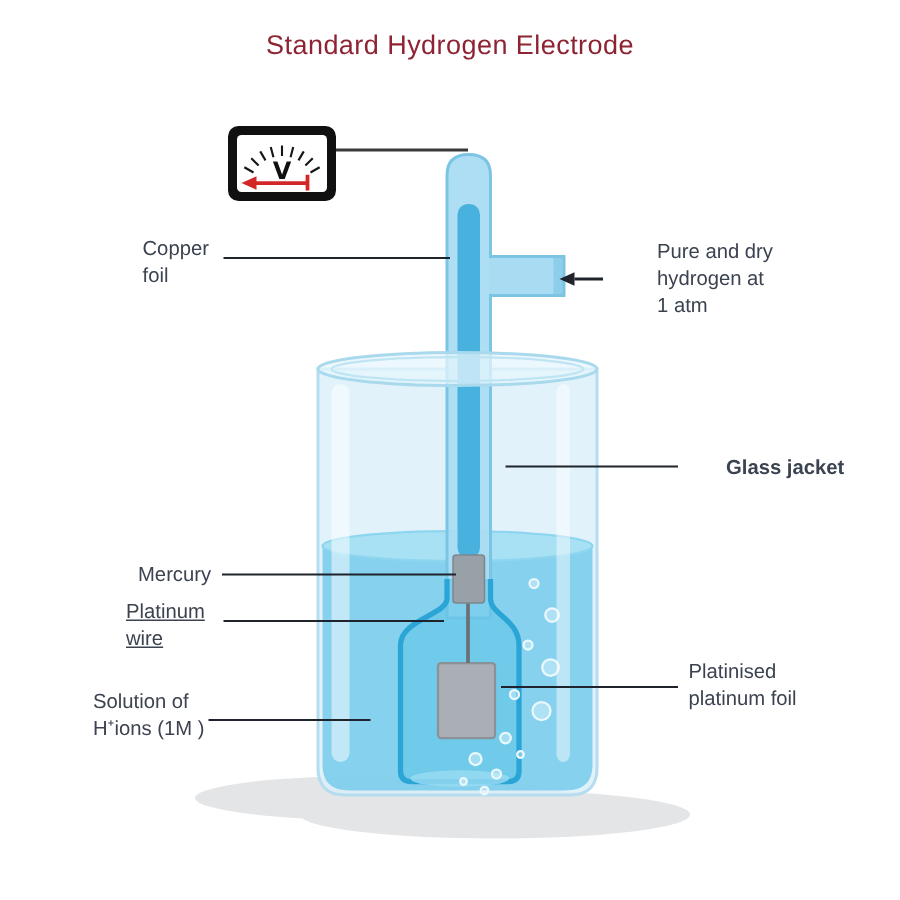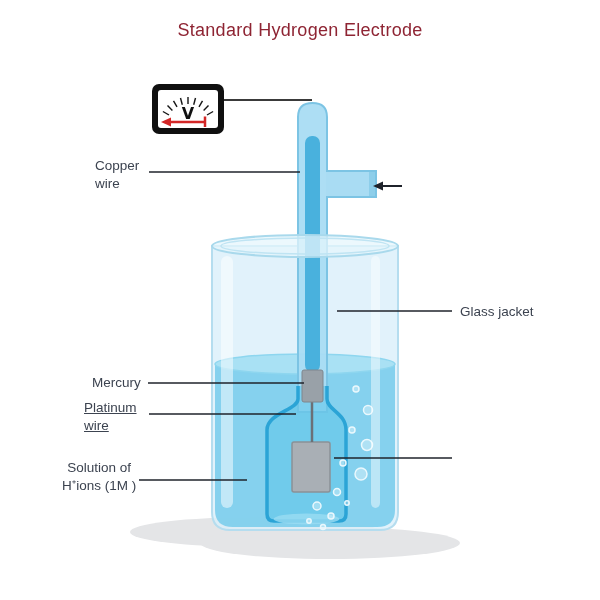--- a/index.html
+++ b/index.html
@@ -12,24 +12,24 @@
     position:absolute; top:20px; left:0; width:100%;
     text-align:center; font-size:18px; font-weight:500;
     color:#8e2433; letter-spacing:0.3px;
   }
   .label {
     position:absolute; font-size:13.5px; line-height:18px;
     color:#3c4350; white-space:pre-line;
   }
   .lbl-copper   { left:95px;  top:157px; }
   .lbl-hydrogen { left:438px; top:159px; }
-  .lbl-glass    { left:460px; top:303px; }
+  .lbl-glass    { left:484px; top:303px;font-weight:bold; }
   .lbl-mercury  { left:92px;  top:374px;text-align:right; }
   .lbl-platwire { left:84px;  top:399px;text-decoration:underline; }
-  .lbl-solution { left:62px;  top:459px;text-align:center; }
+  .lbl-solution { left:62px;  top:459px; }
   .lbl-foil     { left:459px; top:439px; }
 </style>
 </head>
 <body>
 
 <div class="stage">
 
   <svg width="600" height="600" viewBox="0 0 600 600">
 
     <g>
@@ -120,21 +120,26 @@
       <line x1="337" y1="311" x2="452" y2="311"></line>
       <line x1="148" y1="383" x2="304" y2="383"></line>
       <line x1="149" y1="414" x2="296" y2="414"></line>
       <line x1="139" y1="480" x2="247" y2="480"></line>
       <line x1="334" y1="458" x2="452" y2="458"></line>
     </g>
   </svg>
 
   <div class="title">Standard Hydrogen Electrode</div>
   <div class="label lbl-copper">Copper
-wire</div>
+foil</div>
+  <div class="label lbl-hydrogen">Pure and dry
+hydrogen at
+1 atm</div>
   <div class="label lbl-glass">Glass jacket</div>
   <div class="label lbl-mercury">Mercury</div>
   <div class="label lbl-platwire">Platinum
 wire</div>
   <div class="label lbl-solution">Solution of
 H⁺ions (1M )</div>
+  <div class="label lbl-foil">Platinised
+platinum foil</div>
 
 </div>
 
 </body></html>

